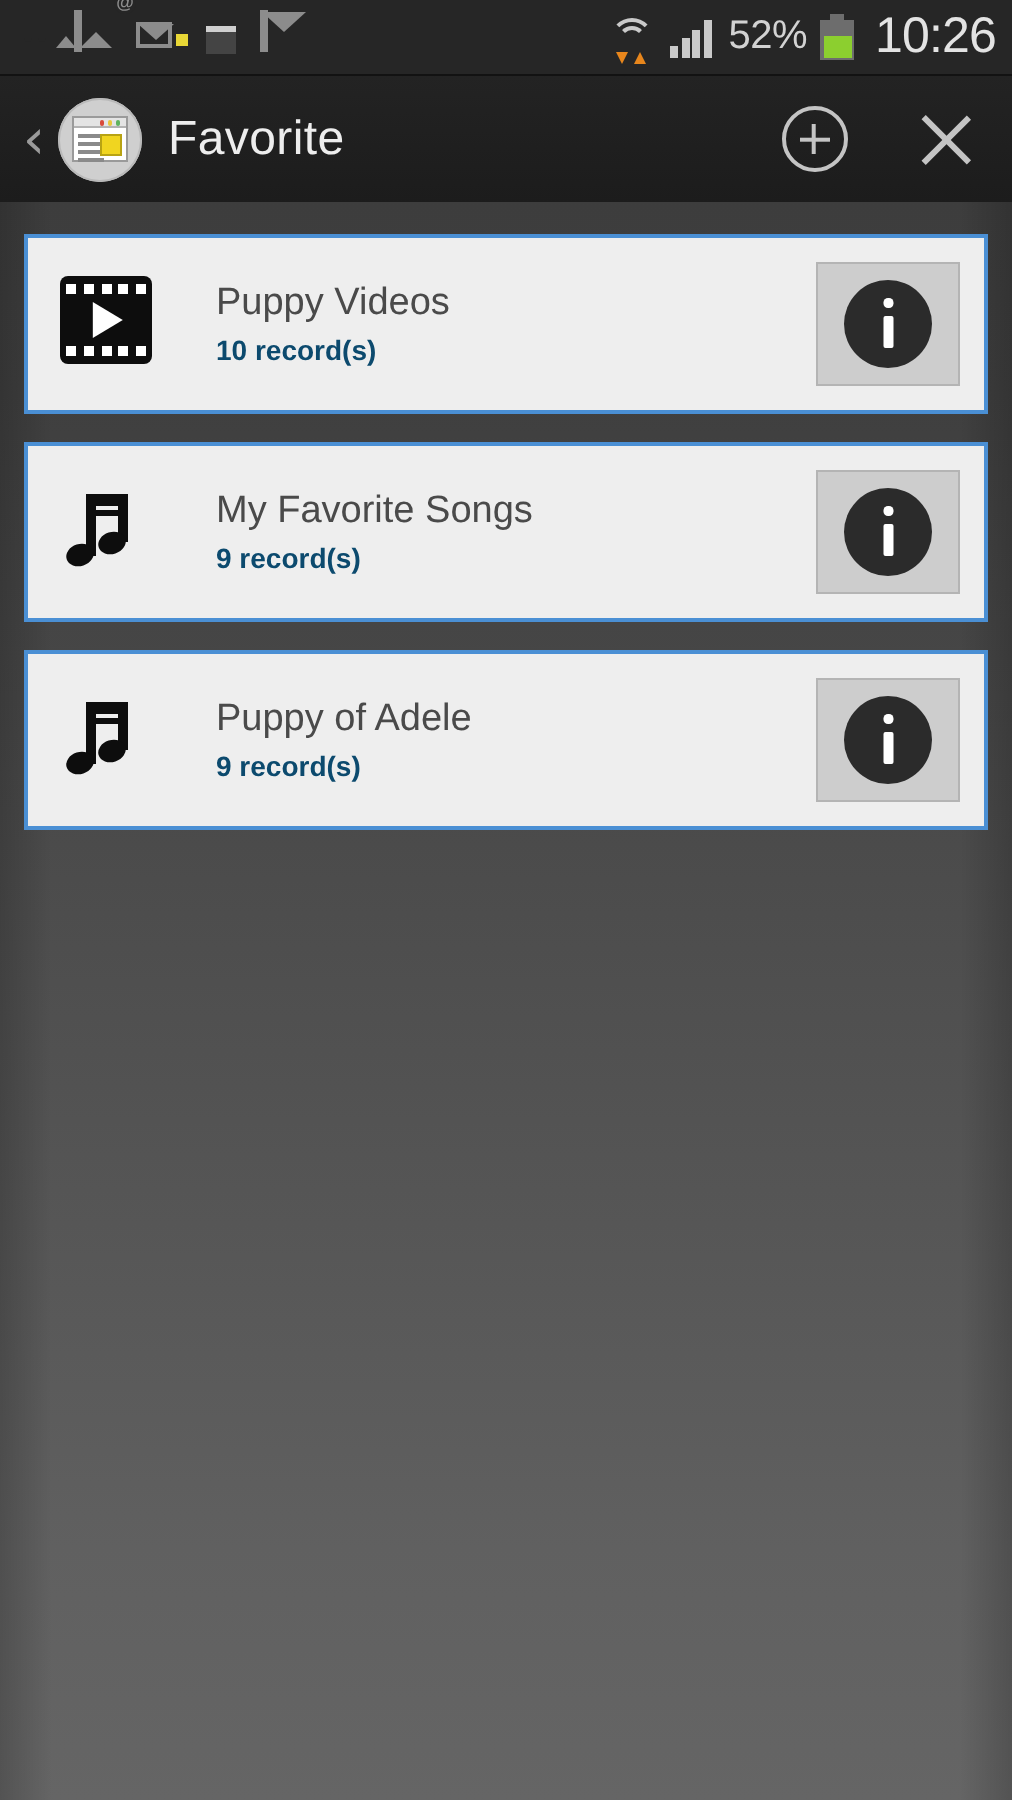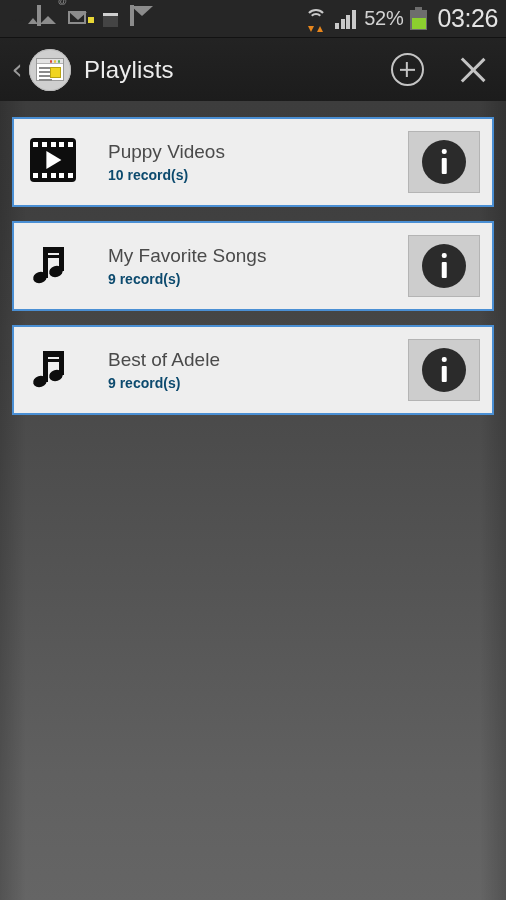--- a/index.html
+++ b/index.html
@@ -237,21 +237,21 @@
           <i></i>
           <i></i>
           <i></i>
         </span>
       <span class="sb-pct">52%</span>
       <span class="ic-battery">
         <span class="cap"></span>
           <span class="body"></span>
           <span class="fill"></span>
       </span>
-      <span class="sb-clock">03:26</span>
+      <span class="sb-clock">10:26</span>
     </div>
   </div>
 
   <div class="actionbar">
     <div class="back-chev">‹</div>
 
     <div class="app-logo">
       <div class="win">
         <div class="tb">
             <b></b>
@@ -261,21 +261,21 @@
         <div class="lines">
             <i></i>
             <i></i>
             <i></i>
             <i></i>
           </div>
         <div class="yel"></div>
       </div>
     </div>
 
-    <div class="ab-title">Playlists</div>
+    <div class="ab-title">Favorite</div>
 
     <div class="ab-actions">
       <div class="ab-btn">
         <span class="ic-plus"></span>
       </div>
       <div class="ab-btn">
         <span class="ic-close"></span>
       </div>
     </div>
   </div>
@@ -336,21 +336,21 @@
         <div class="ic-note">
           <span class="beam"></span>
             <span class="beam2"></span>
           <span class="stem1"></span>
             <span class="stem2"></span>
           <span class="hd1"></span>
             <span class="hd2"></span>
         </div>
       </div>
       <div class="card-text">
-        <div class="card-title">Best of Adele</div>
+        <div class="card-title">Puppy of Adele</div>
         <div class="card-sub">9 record(s)</div>
       </div>
       <div class="info-btn">
         <span class="ic-info"></span>
       </div>
     </div>
 
   </div>
 </div>
 

